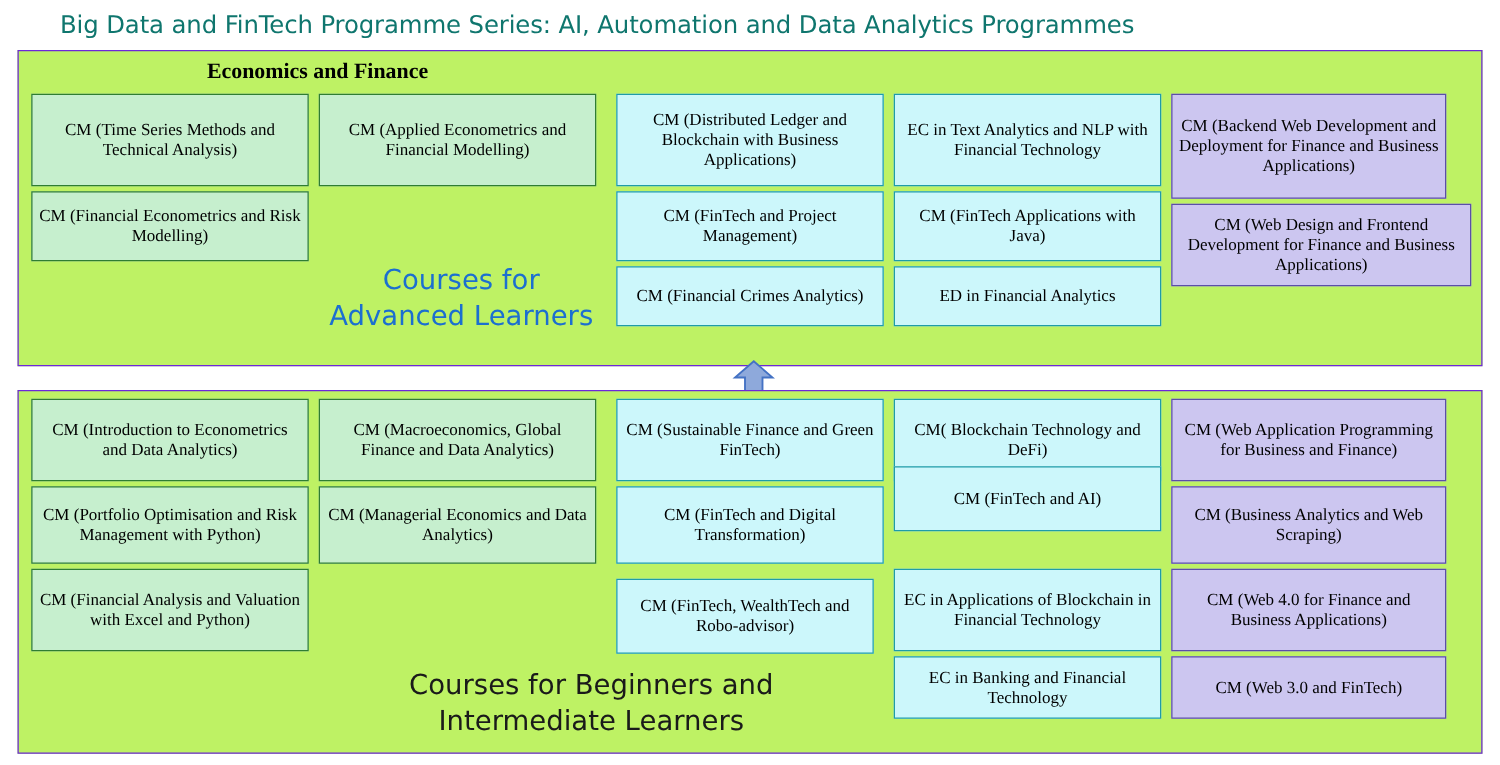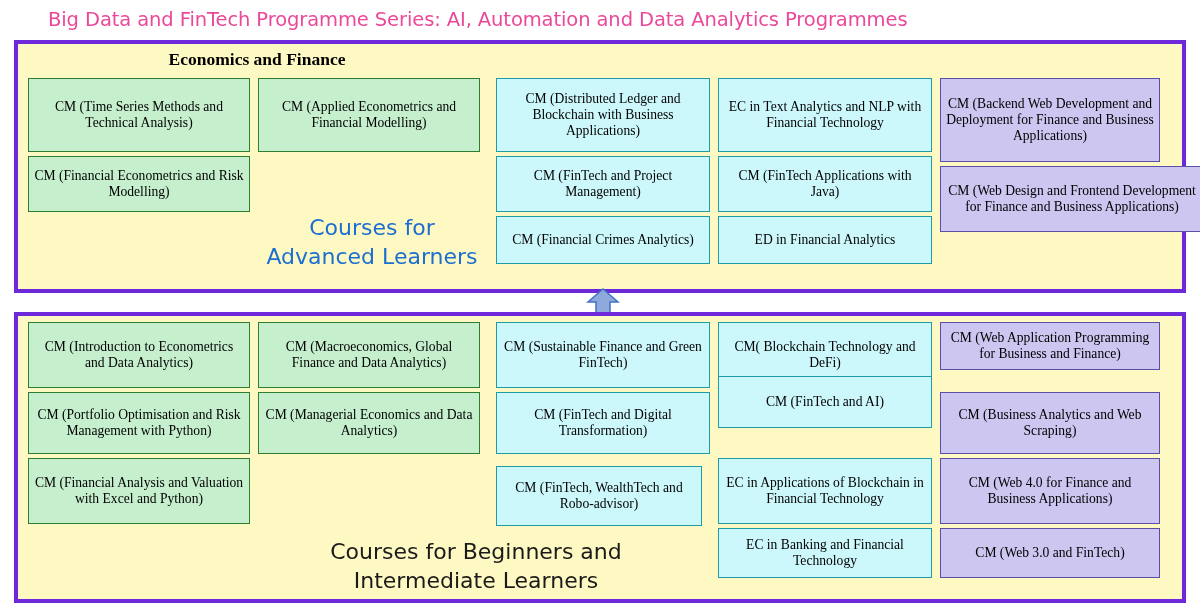--- a/index.html
+++ b/index.html
@@ -15,28 +15,28 @@
     overflow: hidden;
   }
   .page {
     position: relative;
     width: 1200px;
     height: 612px;
   }
   .title {
     font-family: "DejaVu Sans", sans-serif;
     font-size: 19.5px;
-    color: #ec4899;
+    color: #0f766e;
     padding: 8px 0 6px 48px;
     letter-spacing: -0.1px;
   }
   .panel {
     position: absolute;
-    border: 4px solid #6d28d9;
-    background: #fef9c3;
+    border: 1px solid #6d28d9;
+    background: #bef264;
     box-sizing: border-box;
   }
   #panel-advanced {
     left: 14px;
     top: 40px;
     width: 1172px;
     height: 253px;
   }
   #panel-beginner {
     left: 14px;
@@ -123,41 +123,41 @@
 
       <div class="card green" style="left:10px; top:4px; width:222px; height:74px;">CM (Time Series Methods and Technical Analysis)</div>
       <div class="card green" style="left:240px; top:4px; width:222px; height:74px;">CM (Applied Econometrics and Financial Modelling)</div>
       <div class="card cyan" style="left:478px; top:4px; width:214px; height:74px;">CM (Distributed Ledger and Blockchain with Business Applications)</div>
       <div class="card cyan" style="left:700px; top:4px; width:214px; height:74px;">EC in Text Analytics and NLP with Financial Technology</div>
       <div class="card purple" style="left:922px; top:4px; width:220px; height:84px;">CM (Backend Web Development and Deployment for Finance and Business Applications)</div>
 
       <div class="card green" style="left:10px; top:82px; width:222px; height:56px;">CM (Financial Econometrics and Risk Modelling)</div>
       <div class="card cyan" style="left:478px; top:82px; width:214px; height:56px;">CM (FinTech and Project Management)</div>
       <div class="card cyan" style="left:700px; top:82px; width:214px; height:56px;">CM (FinTech Applications with Java)</div>
-      <div class="card purple" style="left:922px; top:92px; width:264px; height:66px;text-align:center;">CM (Web Design and Frontend Development for Finance and Business Applications)</div>
+      <div class="card purple" style="left:922px; top:92px; width:240px; height:66px;text-align:center;">CM (Web Design and Frontend Development for Finance and Business Applications)</div>
 
       <div class="card cyan" style="left:478px; top:142px; width:214px; height:48px;">CM (Financial Crimes Analytics)</div>
       <div class="card cyan" style="left:700px; top:142px; width:214px; height:48px;">ED in Financial Analytics</div>
 
       <div class="label-note" style="left:246px; top:140px; width:216px;">Courses for Advanced Learners</div>
     </div>
   </div>
 
   <svg class="arrow" viewBox="0 0 36 28">
     <polygon points="18,1 33,14 25,14 25,27 11,27 11,14 3,14" fill="#8ea9db" stroke="#4472c4" stroke-width="1.5"></polygon>
   </svg>
 
   <div class="panel" id="panel-beginner">
     <div class="grid" style="padding-top:6px;">
 
       <div class="card green" style="left:10px; top:6px; width:222px; height:66px;">CM (Introduction to Econometrics and Data Analytics)</div>
       <div class="card green" style="left:240px; top:6px; width:222px; height:66px;">CM (Macroeconomics, Global Finance and Data Analytics)</div>
       <div class="card cyan" style="left:478px; top:6px; width:214px; height:66px;">CM (Sustainable Finance and Green FinTech)</div>
       <div class="card cyan" style="left:700px; top:6px; width:214px; height:66px;">CM( Blockchain Technology and DeFi)</div>
-      <div class="card purple" style="left:922px; top:6px; width:220px; height:48px;">CM (Web Application Programming for Business and Finance)</div>
+      <div class="card purple" style="left:922px; top:6px; width:220px; height:66px;">CM (Web Application Programming for Business and Finance)</div>
 
       <div class="card green" style="left:10px; top:76px; width:222px; height:62px;">CM (Portfolio Optimisation and Risk Management with Python)</div>
       <div class="card green" style="left:240px; top:76px; width:222px; height:62px;">CM (Managerial Economics and Data Analytics)</div>
       <div class="card cyan" style="left:478px; top:76px; width:214px; height:62px;">CM (FinTech and Digital Transformation)</div>
       <div class="card cyan" style="left:700px; top:60px; width:214px; height:52px;">CM (FinTech and AI)</div>
       <div class="card purple" style="left:922px; top:76px; width:220px; height:62px;">CM (Business Analytics and Web Scraping)</div>
 
       <div class="card green" style="left:10px; top:142px; width:222px; height:66px;">CM (Financial Analysis and Valuation with Excel and Python)</div>
       <div class="card cyan" style="left:478px; top:150px; width:206px; height:60px;">CM (FinTech, WealthTech and Robo-advisor)</div>
       <div class="card cyan" style="left:700px; top:142px; width:214px; height:66px;">EC in Applications of Blockchain in Financial Technology</div>

